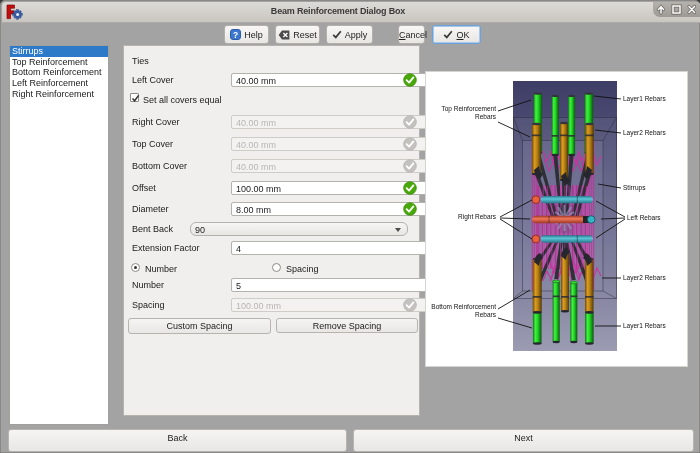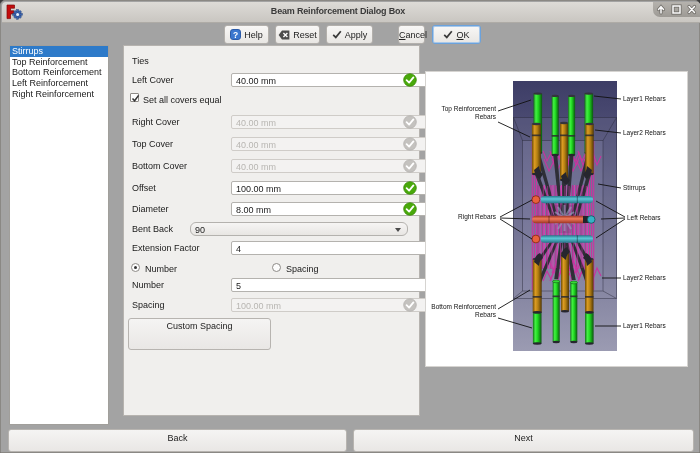--- a/index.html
+++ b/index.html
@@ -168,21 +168,22 @@
       <path d="M3.6,7.2 L6.1,9.6 L10.4,4.4" stroke="#fff" stroke-width="1.8" fill="none" stroke-linecap="round" stroke-linejoin="round"></path>
     </svg>
   <div class="cb"><svg width="9" height="9">
         <path d="M1.5,4.5 L3.6,6.8 L7.6,1.4" stroke="#333" stroke-width="1.5" fill="none"></path>
       </svg></div>
   <div class="lbl" style="left:142px;top:94px">Set all covers equal</div>
   <div class="radio on" style="left:130px;top:262px"></div>
   <div class="lbl" style="left:144px;top:263px">Number</div>
   <div class="radio" style="left:271px;top:262px"></div>
   <div class="lbl" style="left:285px;top:263px">Spacing</div>
-  <div class="bbtn" style="left:127px;width:143px;top:317px;height:32px;padding-top:2px">Custom Spacing</div>
+  <div class="bbtn" style="left:127px;width:143px;top:317px;height:16px;padding-top:2px">Custom Spacing</div>
+  <div class="bbtn" style="left:275px;width:142px;top:317px;height:15px;padding-top:2px">Remove Spacing</div>
   <div class="whitebox"></div>
   <svg width="104" height="270" viewBox="0 0 104 270" style="position:absolute;left:512px;top:80px">
       <defs>
 <linearGradient id="bg" x1="0" y1="0" x2="0" y2="1">
 <stop offset="0" stop-color="#3d3d66"></stop>
           <stop offset="0.5" stop-color="#6a6a8d"></stop>
           <stop offset="1" stop-color="#9b9bb2"></stop>
         </linearGradient>
 <linearGradient id="grn" x1="0" y1="0" x2="1" y2="0">
 <stop offset="0" stop-color="#15701a"></stop>

